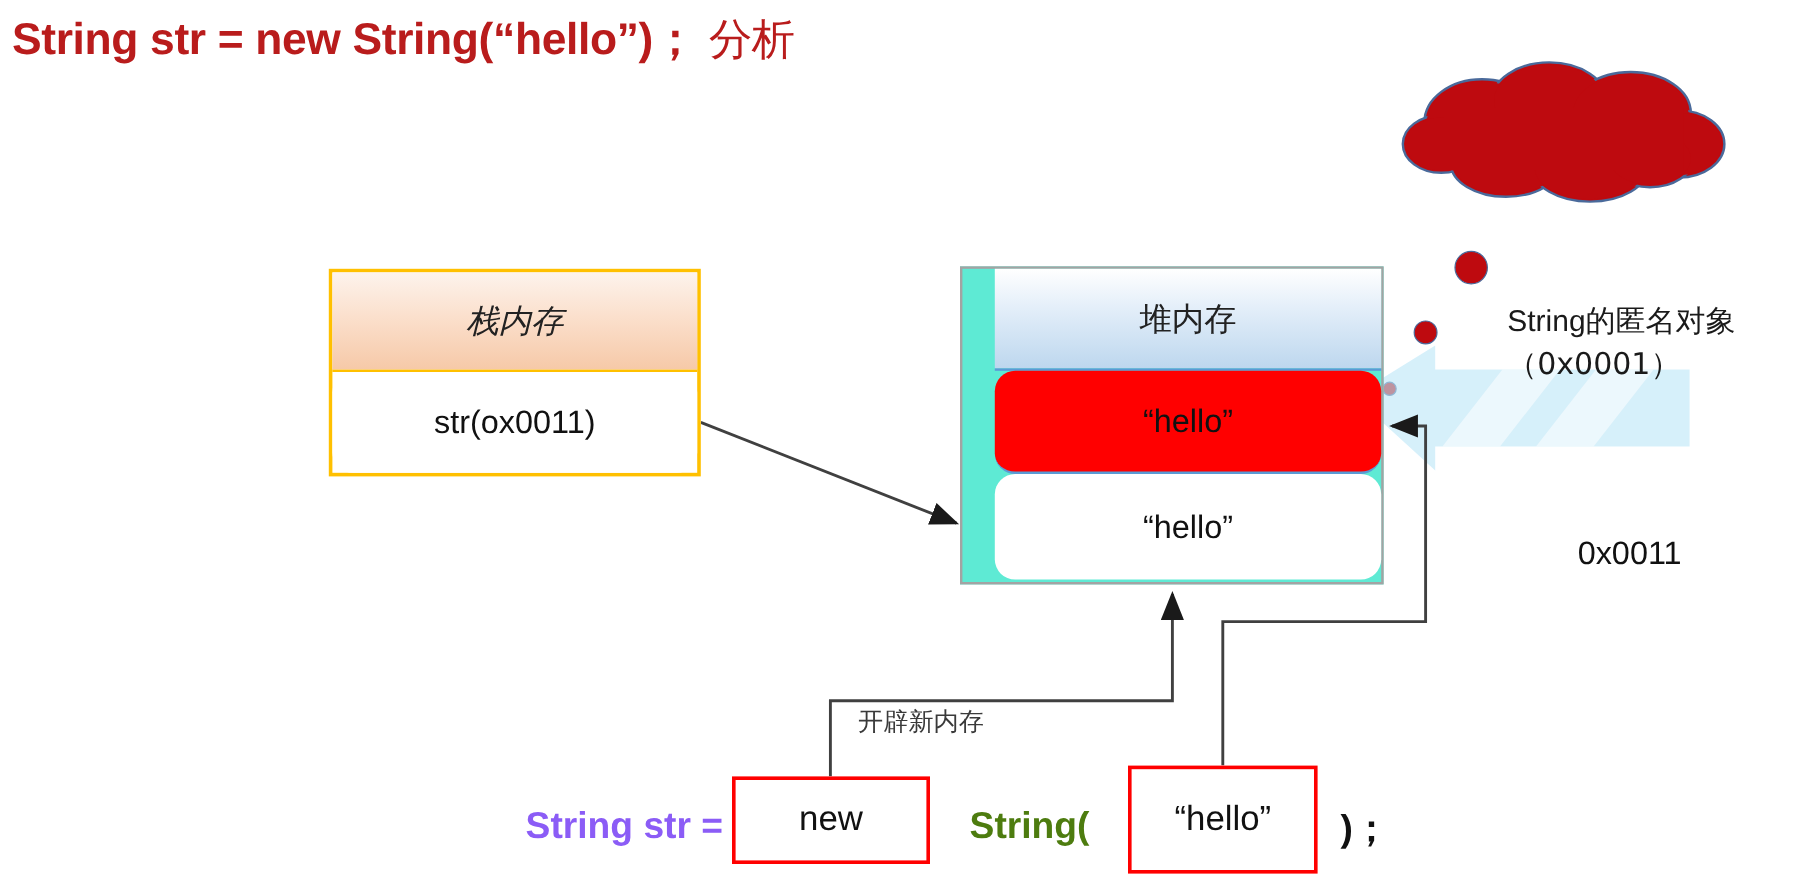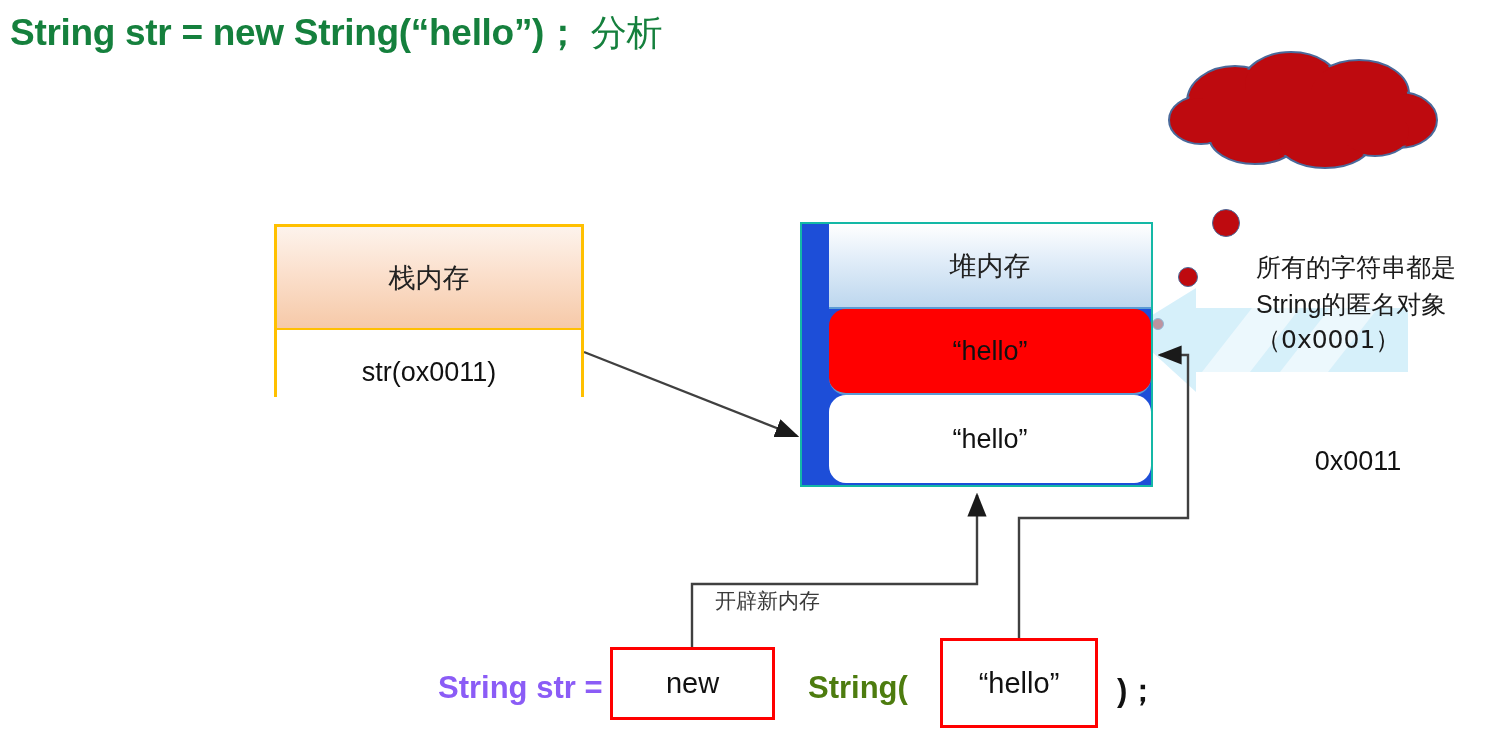--- a/index.html
+++ b/index.html
@@ -18,21 +18,21 @@
     overflow: hidden;
   }
 
   
   .title {
     position: absolute;
     left: 10px;
     top: 8px;
     font-size: 37px;
     font-weight: 700;
-    color: #15803d;
+    color: #b91c1c;
     letter-spacing: -0.3px;
     white-space: nowrap;
   }
   .title .zh {
     font-family: "DejaVu Sans", "Liberation Sans", sans-serif;
     font-weight: 400;
     font-size: 36px;
   }
 
   
@@ -64,37 +64,38 @@
   
   #stack-box {
     left: 274px;
     top: 224px;
     width: 310px;
     height: 173px;
     border: 3px solid #FFC000;
     background: #ffffff;
   }
   #stack-box .hdr {
-    height: 103px;
+    height: 83px;
     background: linear-gradient(to bottom, #fdf3ec 0%, #fbe0cd 45%, #f6c9a8 100%);
     border-bottom: 2px solid #FFC000;
+    font-style: italic;
   }
   #stack-box .cell {
     height: 84px;
     background: #ffffff;
   }
 
   
   #heap-box {
     left: 800px;
     top: 222px;
     width: 353px;
     height: 265px;
-    border: 2px solid #14b8a6;
-    background: #1d4ed8;
+    border: 2px solid #a3a3a3;
+    background: #5eead4;
     padding-left: 27px;
   }
   #heap-box .hdr {
     height: 85px;
     background: linear-gradient(to bottom, #ffffff 0%, #e3eef9 40%, #bdd7ee 100%);
     border-bottom: 2px solid #5B9BD5;
   }
   #heap-box .cell.red {
     height: 86px;
     background: #FF0000;
@@ -262,21 +263,20 @@
     <div class="cell">str(ox0011)</div>
   </div>
 
   <div class="membox" id="heap-box">
     <div class="hdr">堆内存</div>
     <div class="cell red">“hello”</div>
     <div class="cell white">“hello”</div>
   </div>
 
   <div id="anno-text">
-    <div>所有的字符串都是</div>
     <div class="ln2">String的匿名对象</div>
     <div>（0x0001）</div>
   </div>
   <div id="anno-addr">0x0011</div>
 
   <div id="label-newmem">开辟新内存</div>
 
   <div id="code-pre">String  str =</div>
   <div class="codebox" id="box-new">new</div>
   <div id="code-mid">String(</div>

